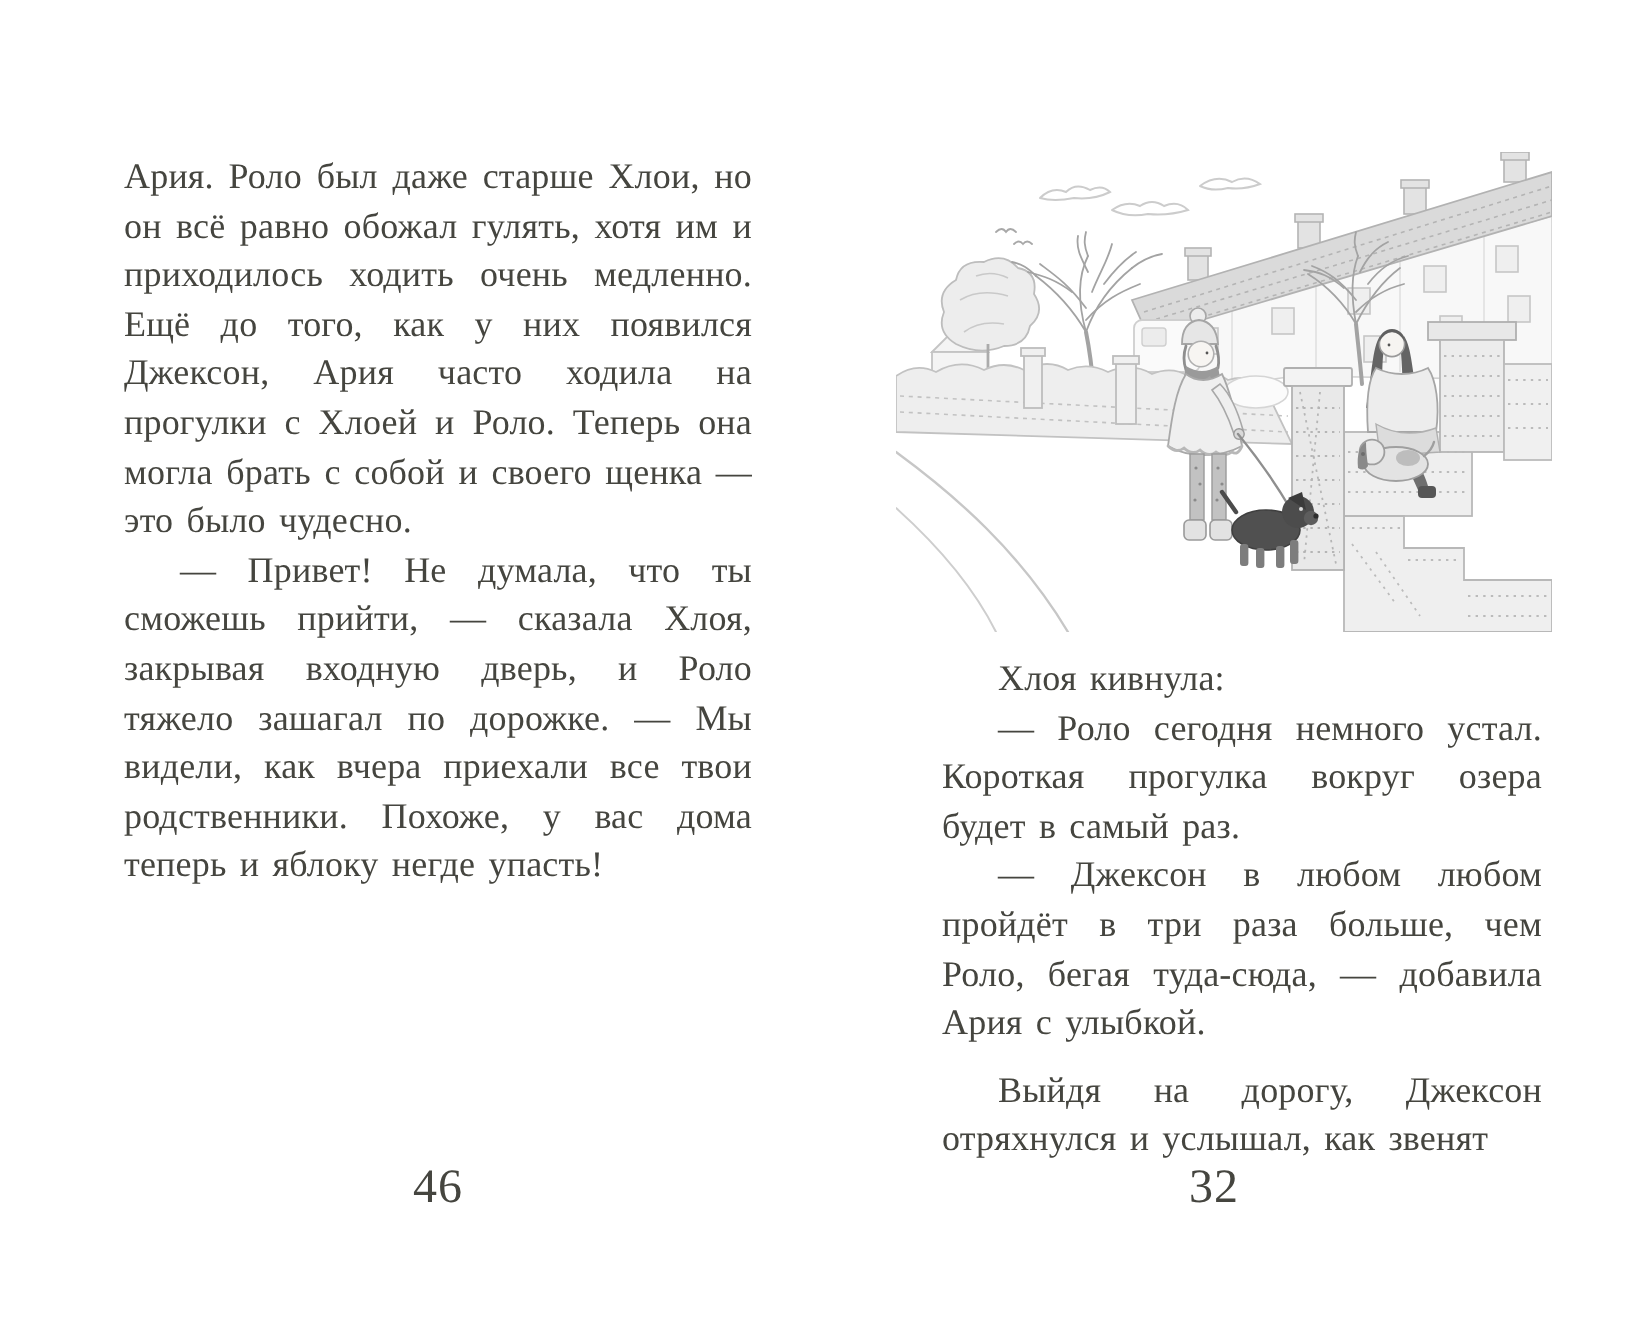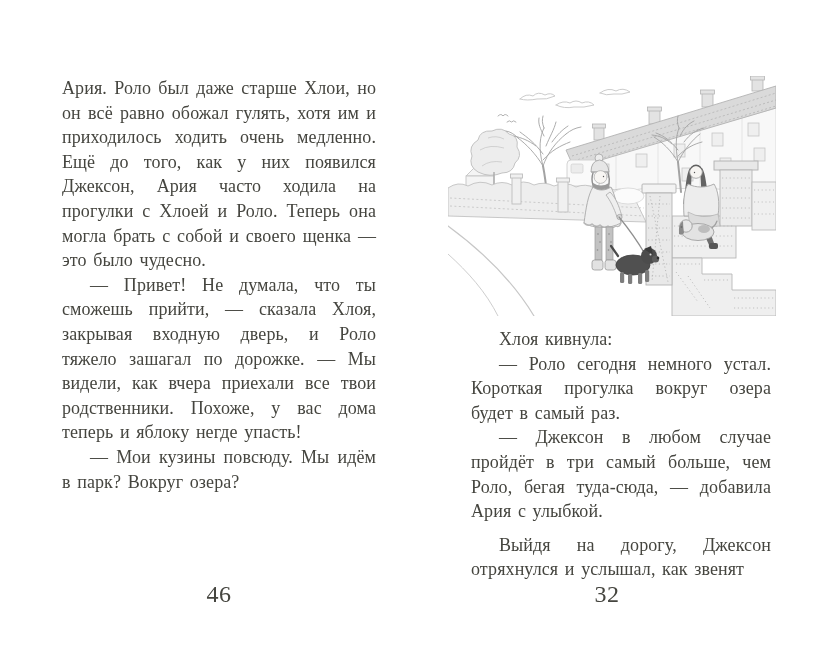--- a/index.html
+++ b/index.html
@@ -47,21 +47,20 @@
 </style>
 </head>
 <body>
 
 <div class="spread">
 
   <section>
     <div class="text-col col-left">
       <p>Ария. Роло был даже старше Хлои, но он всё равно обожал гулять, хотя им и приходилось ходить очень медленно. Ещё до того, как у них появился Джексон, Ария часто ходила на прогулки с Хлоей и Роло. Теперь она могла брать с собой и своего щенка — это было чудесно.</p>
       <p class="indent">— Привет! Не думала, что ты сможешь прийти, — сказала Хлоя, закрывая входную дверь, и Роло тяжело зашагал по дорожке. — Мы видели, как вчера приехали все твои родственники. Похоже, у вас дома теперь и яблоку негде упасть!</p>
-      <p class="indent">— Мои кузины повсюду. Мы идём в парк? Вокруг озера?</p>
     </div>
     <div class="pagenum pagenum-left">46</div>
   </section>
 
   <section>
 
     <figure class="illustration">
       <svg viewBox="0 0 328 240" role="img" aria-label="Карандашный рисунок: девочка в шапке с помпоном ведёт чёрного щенка на поводке мимо каменной ограды; вторая девочка сидит на ограде рядом с собакой; позади — голые зимние деревья и ряд домов">
 
         <g fill="none" stroke="#cccccc" stroke-width="1" stroke-linecap="round">
@@ -271,19 +270,19 @@
           <circle cx="207.5" cy="183" r="3.6" fill="#5d5d5d"></circle>
           <circle cx="210" cy="182" r="1.3" fill="#2d2d2d"></circle>
           <circle cx="202.5" cy="178.5" r="1" fill="#dcdcdc"></circle>
         </g>
       </svg>
     </figure>
 
     <div class="text-col col-right">
       <p class="indent">Хлоя кивнула:</p>
       <p class="indent">— Роло сегодня немного устал. Короткая прогулка вокруг озера будет в самый раз.</p>
-      <p class="indent">— Джексон в любом случае пройдёт в три самый больше, чем Роло, бегая туда-сюда, — добавила Ария с улыбкой.</p>
+      <p class="indent">— Джексон в любом любом пройдёт в три раза больше, чем Роло, бегая туда-сюда, — добавила Ария с улыбкой.</p>
       <p class="indent section-break">Выйдя на дорогу, Джексон отряхнулся и услышал, как звенят</p>
     </div>
     <div class="pagenum pagenum-right">32</div>
   </section>
 
 </div>
 
 </body></html>

